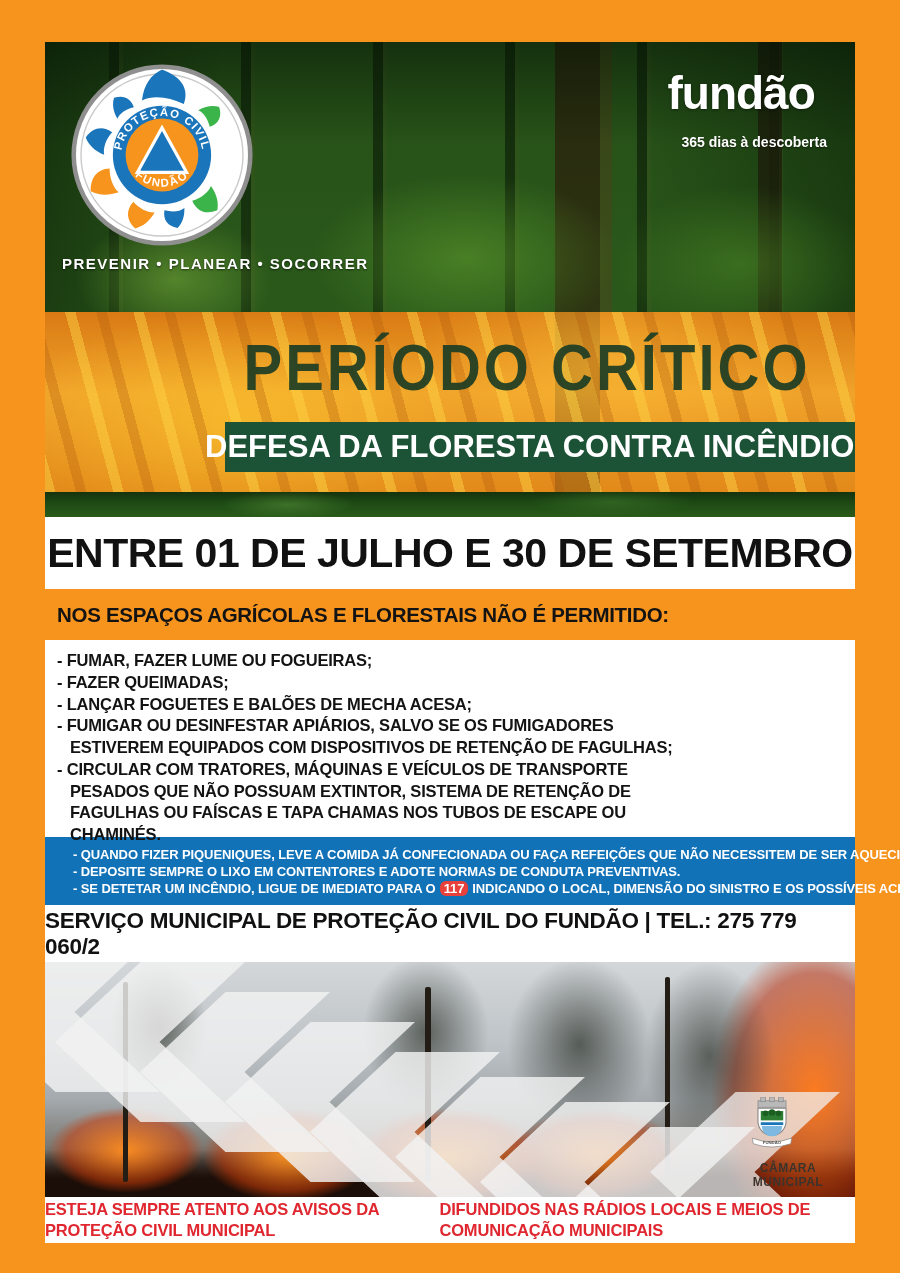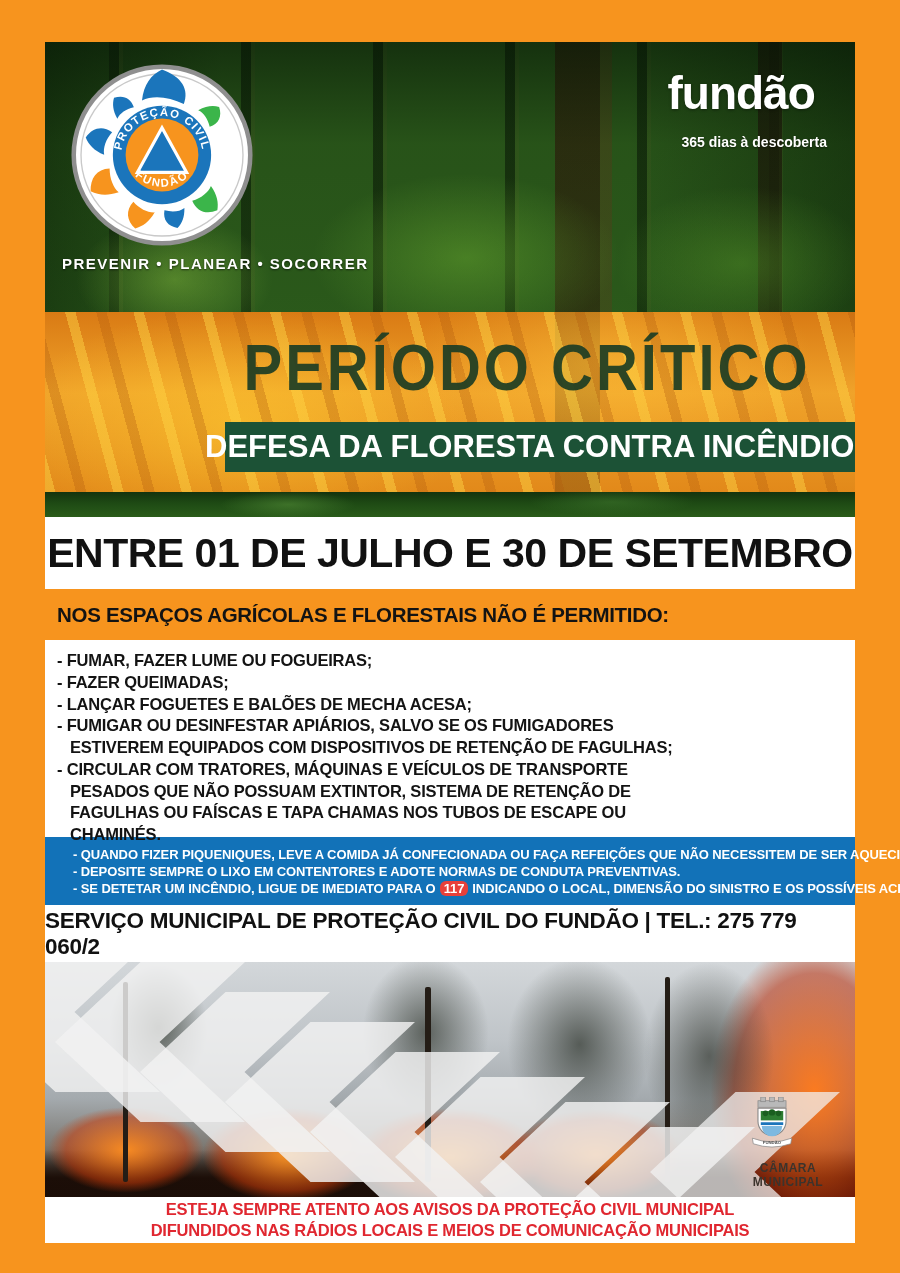--- a/index.html
+++ b/index.html
@@ -94,21 +94,21 @@
       linear-gradient(180deg, transparent 80%, rgba(26,12,6,.95) 92%),
       linear-gradient(180deg, #d3d7da 0%, #bfc4c8 34%, #a4aaae 58%, #7d7a74 78%, #32281f 95%);
   }
   .chev{position:absolute; width:190px; height:160px; background:rgba(242,242,242,.82);
     clip-path:polygon(100% 0%, 45% 0%, 0% 50%, 45% 100%, 100% 100%, 55% 50%);}
   .trunk{position:absolute; background:#241d16; border-radius:2px;}
   .crest-wrap{position:absolute; right:18px; bottom:8px; width:130px; text-align:center;}
   .crest-label{margin-top:2px; font-size:12px; font-weight:bold; color:#3b332c; letter-spacing:.5px;margin-left:32px;}
 
   
-  .footer-note{width:810px; height:46px; background:#fff; display:flex; flex-direction:column;
+  .footer-note{width:810px; height:46px; background:#fff; display:flex; flex-direction:row;
     align-items:center; justify-content:center;}
   .footer-note div{color:var(--note-red); font-weight:bold; font-size:16.5px; line-height:1.3; letter-spacing:-0.2px;}
 </style>
 </head>
 <body>
 
 <div class="poster">
   <div class="content">
 
     <section class="hero">

